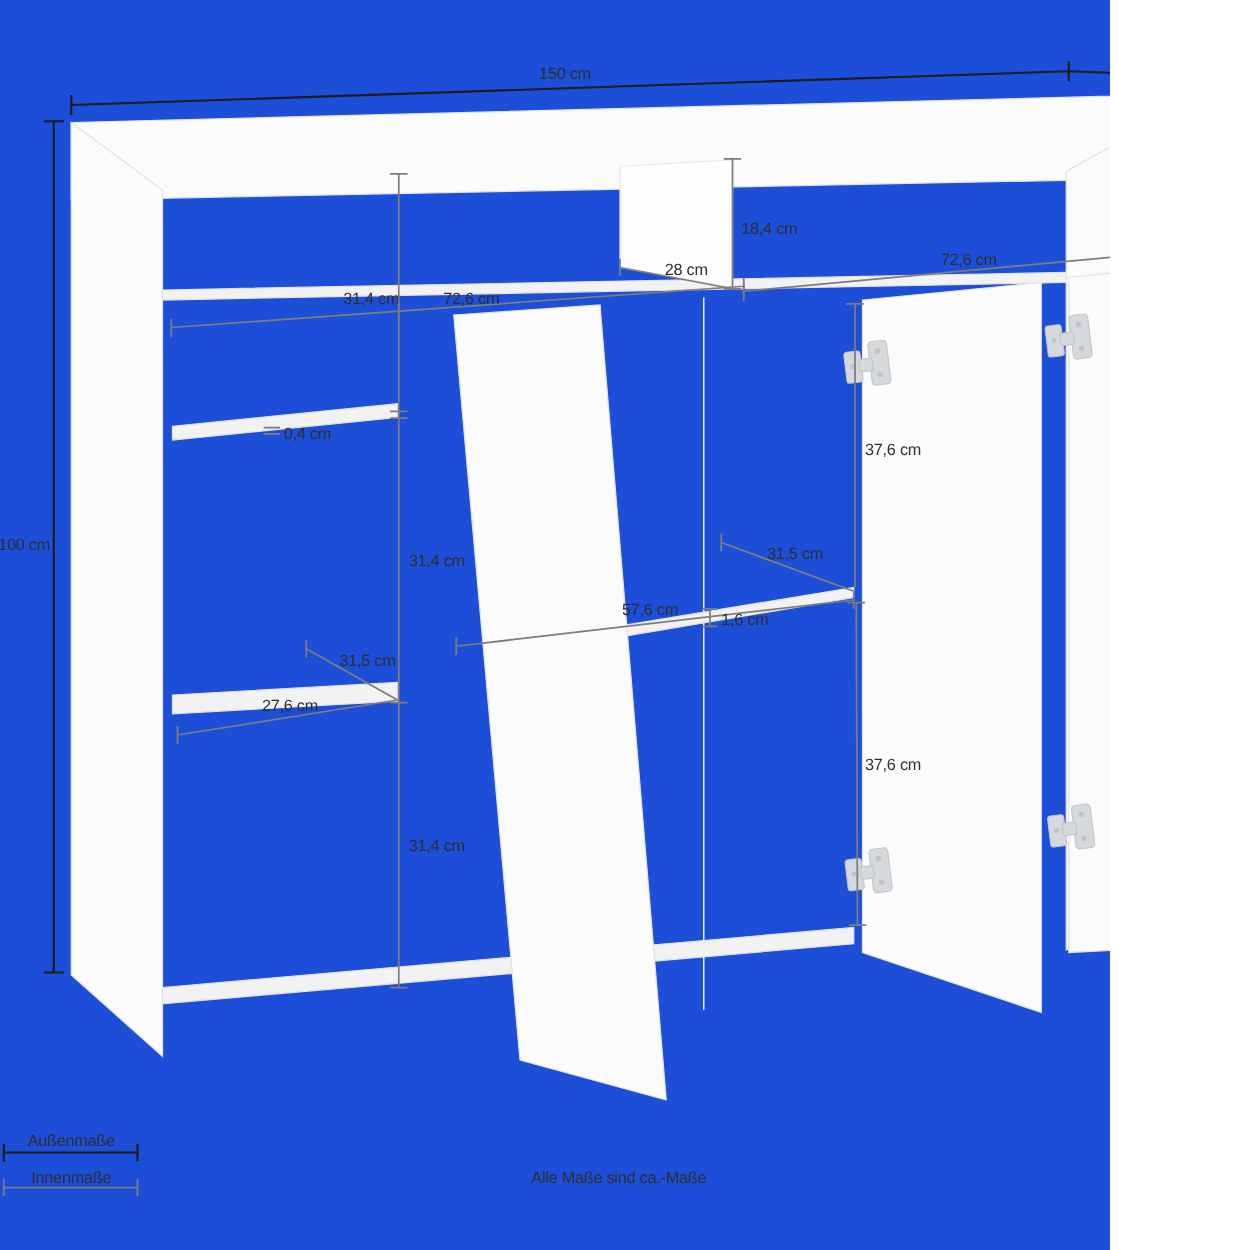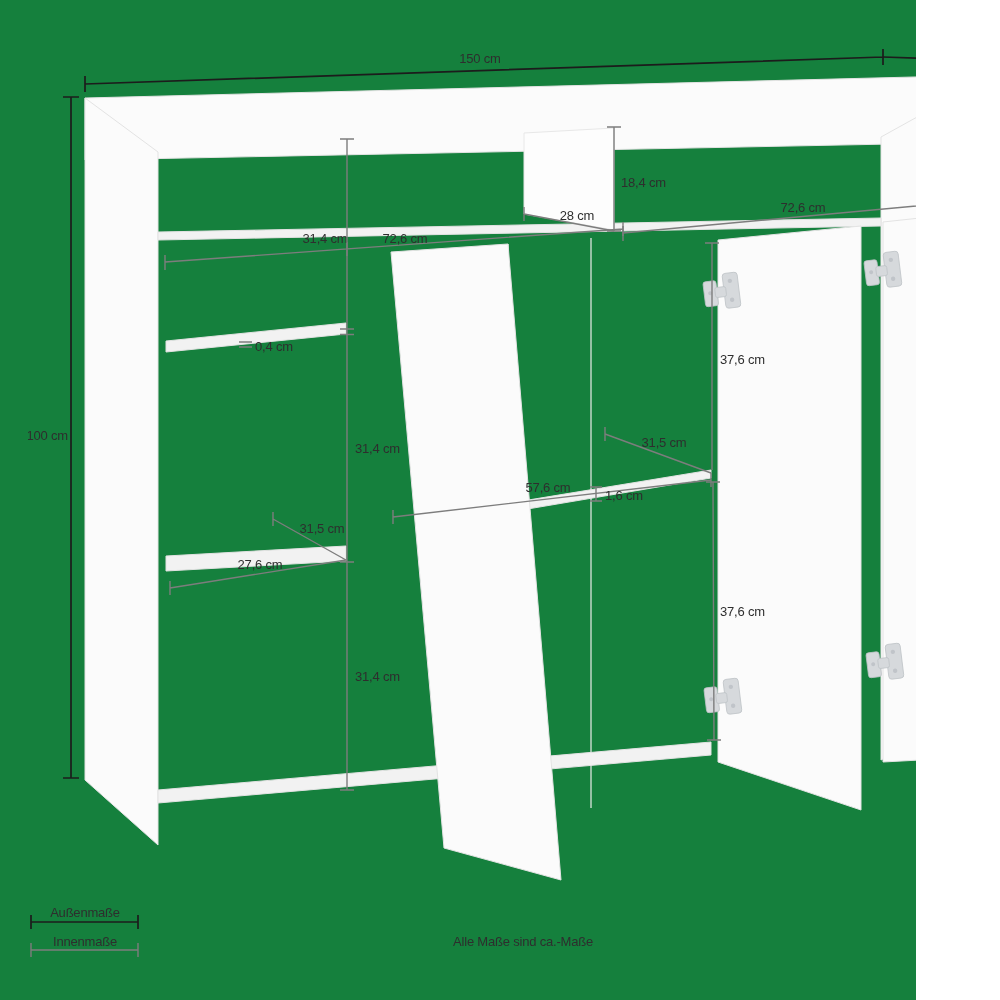--- a/index.html
+++ b/index.html
@@ -1,17 +1,17 @@
 <!DOCTYPE html>
 <html><head>
 <meta charset="utf-8">
 <style>
   html,body{margin:0;padding:0;background:#ffffff;}
-  .stage{position:relative;width:888px;height:1000px;background:#15803d;overflow:hidden;
-         font-family:"Liberation Sans", sans-serif;padding-left:28px;}
+  .stage{position:relative;width:888px;height:1000px;background:#1d4ed8;overflow:hidden;
+         font-family:"Liberation Sans", sans-serif;}
   svg{display:block}
   .furn{fill:#fbfbfb;stroke:#e3e3e3;stroke-width:1;}
   .furn-bright{fill:#fdfdfd;stroke:#e8e8e8;stroke-width:1;}
   .furn-shelf{fill:#f2f2f2;stroke:#e2e2e2;stroke-width:1;}
   .furn-line{fill:none;stroke:#ececec;stroke-width:1.2;}
   .dim-outer{fill:none;stroke:#1c1c1c;stroke-width:1.7;stroke-linecap:butt;}
   .dim-inner{fill:none;stroke:#7d7d7d;stroke-width:1.4;stroke-linecap:butt;}
   .lbl{font-size:13px;fill:#2e2e2e;letter-spacing:-0.2px;}
   .hinge-part{fill:#d6d9dc;stroke:#bfc3c7;stroke-width:0.8;}
   .hinge-screw{fill:#c0c4c9;stroke:none;}

